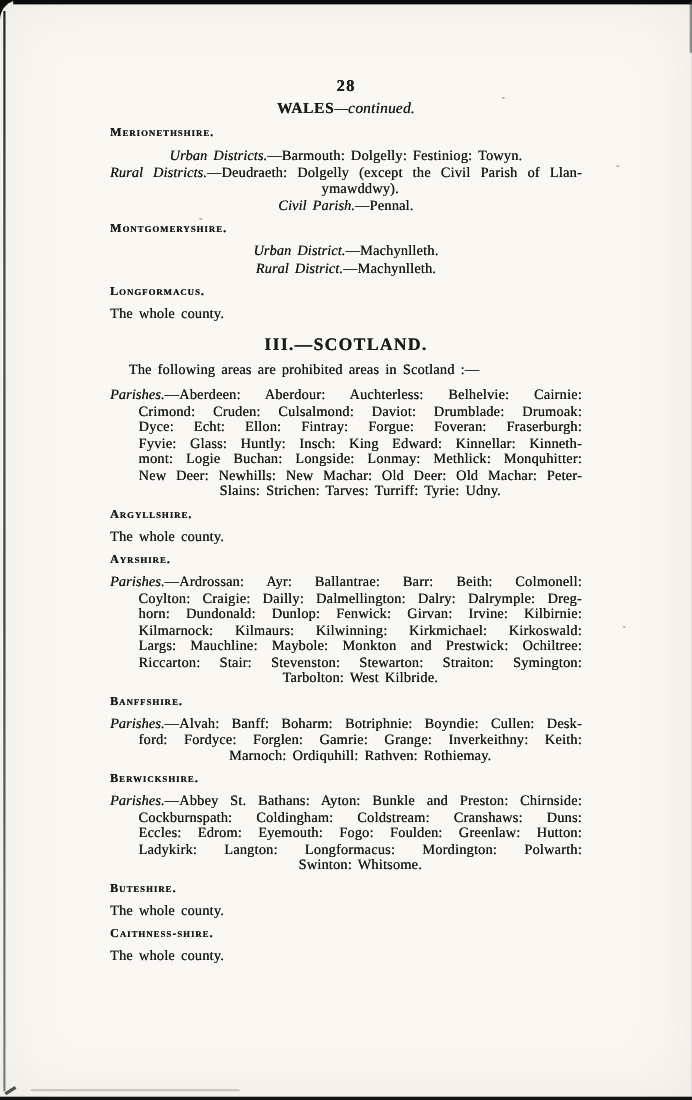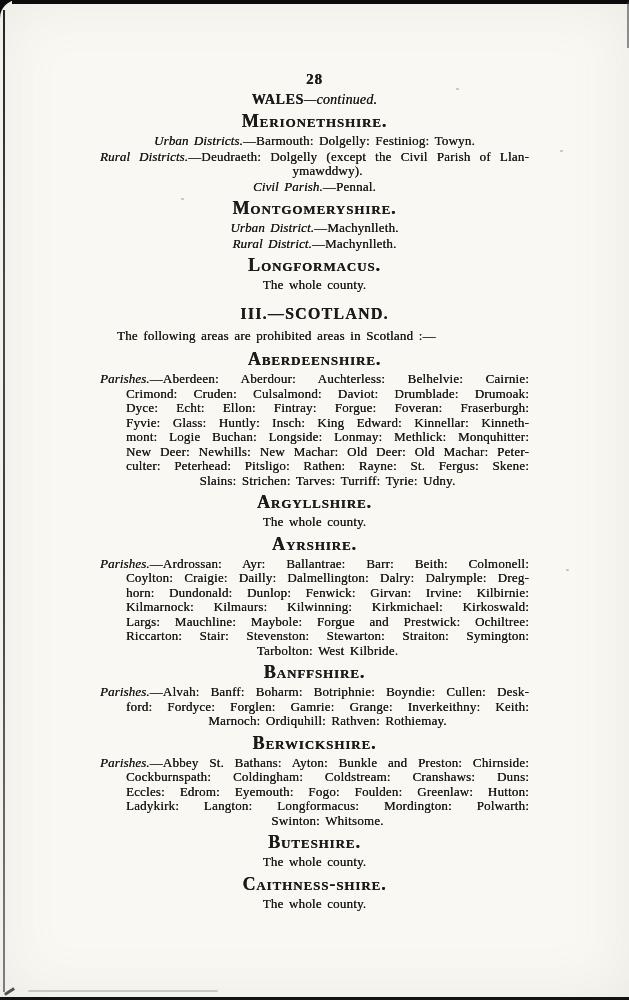--- a/index.html
+++ b/index.html
@@ -39,24 +39,24 @@
     font-size:13px;line-height:14.5px;
     letter-spacing:.2px;word-spacing:2px;
     text-shadow:.2px 0 0 currentColor;
   }
   .b-page-number{text-align:center;font-size:15px;font-weight:bold;letter-spacing:1px;margin-bottom:6px;}
   .b-main{text-align:center;font-weight:bold;}
   .mh-wales{font-size:14px;letter-spacing:.6px;margin:4px 0 4px;}
   .mh-scotland{font-size:16px;letter-spacing:1.2px;margin:12px 0 7px;line-height:17px;}
   .b-main i{font-weight:normal;letter-spacing:.2px;}
   .b-county{
-    text-align:center;font-variant:small-caps;font-weight:bold;
-    font-size:18px;letter-spacing:.9px;margin:7px 0 5px;line-height:15px;
+    font-variant:small-caps;font-weight:bold;
+    font-size:11px;letter-spacing:.9px;margin:7px 0 5px;line-height:15px;
   }
-  .b-center{text-align:center;margin:2px 0 2px;}
+  .b-center{text-align:left;margin:2px 0 2px;}
   .b-intro{text-indent:17px;margin:0 0 9px;}
   .b-entry{margin:0 0 1px;}
   .b-entry .line{text-align:center;}
   .b-entry .line.cont{padding-left:26px;}
   .b-entry .line.just{text-align:justify;text-align-last:justify;word-spacing:-.4px;}
   .lead{letter-spacing:.1px;}
 </style>
 </head>
 <body style="--paper: #f9f8f3; --ink: #1b1b1b; --edge: #0b0b0b;">
 
@@ -90,40 +90,38 @@
       <div class="b-entry">
         <div class="line"><i class="lead">Urban District.</i><span>—</span><span>Machynlleth.</span></div>
       </div>
       <div class="b-entry">
         <div class="line"><i class="lead">Rural District.</i><span>—</span><span>Machynlleth.</span></div>
       </div>
       <div class="b-county">Longformacus.</div>
       <div class="b-center">The whole county.</div>
       <div class="b-main mh-scotland"><span>III.—SCOTLAND.</span></div>
       <div class="b-intro">The following areas are prohibited areas in Scotland :—</div>
-      <div class="b-county">Aberdeenshire.</div>
       <div class="b-entry">
         <div class="line just"><i class="lead">Parishes.</i><span>—</span><span>Aberdeen: Aberdour: Auchterless: Belhelvie: Cairnie:</span></div>
         <div class="line cont just">Crimond: Cruden: Culsalmond: Daviot: Drumblade: Drumoak:</div>
         <div class="line cont just">Dyce: Echt: Ellon: Fintray: Forgue: Foveran: Fraserburgh:</div>
         <div class="line cont just">Fyvie: Glass: Huntly: Insch: King Edward: Kinnellar: Kinneth-</div>
         <div class="line cont just">mont: Logie Buchan: Longside: Lonmay: Methlick: Monquhitter:</div>
         <div class="line cont just">New Deer: Newhills: New Machar: Old Deer: Old Machar: Peter-</div>
-        <div class="line cont just">culter: Peterhead: Pitsligo: Rathen: Rayne: St. Fergus: Skene:</div>
         <div class="line cont">Slains: Strichen: Tarves: Turriff: Tyrie: Udny.</div>
       </div>
       <div class="b-county">Argyllshire.</div>
       <div class="b-center">The whole county.</div>
       <div class="b-county">Ayrshire.</div>
       <div class="b-entry">
         <div class="line just"><i class="lead">Parishes.</i><span>—</span><span>Ardrossan: Ayr: Ballantrae: Barr: Beith: Colmonell:</span></div>
         <div class="line cont just">Coylton: Craigie: Dailly: Dalmellington: Dalry: Dalrymple: Dreg-</div>
         <div class="line cont just">horn: Dundonald: Dunlop: Fenwick: Girvan: Irvine: Kilbirnie:</div>
         <div class="line cont just">Kilmarnock: Kilmaurs: Kilwinning: Kirkmichael: Kirkoswald:</div>
-        <div class="line cont just">Largs: Mauchline: Maybole: Forgue and Prestwick: Ochiltree:</div>
+        <div class="line cont just">Largs: Mauchline: Maybole: Monkton and Prestwick: Ochiltree:</div>
         <div class="line cont just">Riccarton: Stair: Stevenston: Stewarton: Straiton: Symington:</div>
         <div class="line cont">Tarbolton: West Kilbride.</div>
       </div>
       <div class="b-county">Banffshire.</div>
       <div class="b-entry">
         <div class="line just"><i class="lead">Parishes.</i><span>—</span><span>Alvah: Banff: Boharm: Botriphnie: Boyndie: Cullen: Desk-</span></div>
         <div class="line cont just">ford: Fordyce: Forglen: Gamrie: Grange: Inverkeithny: Keith:</div>
         <div class="line cont">Marnoch: Ordiquhill: Rathven: Rothiemay.</div>
       </div>
       <div class="b-county">Berwickshire.</div>

